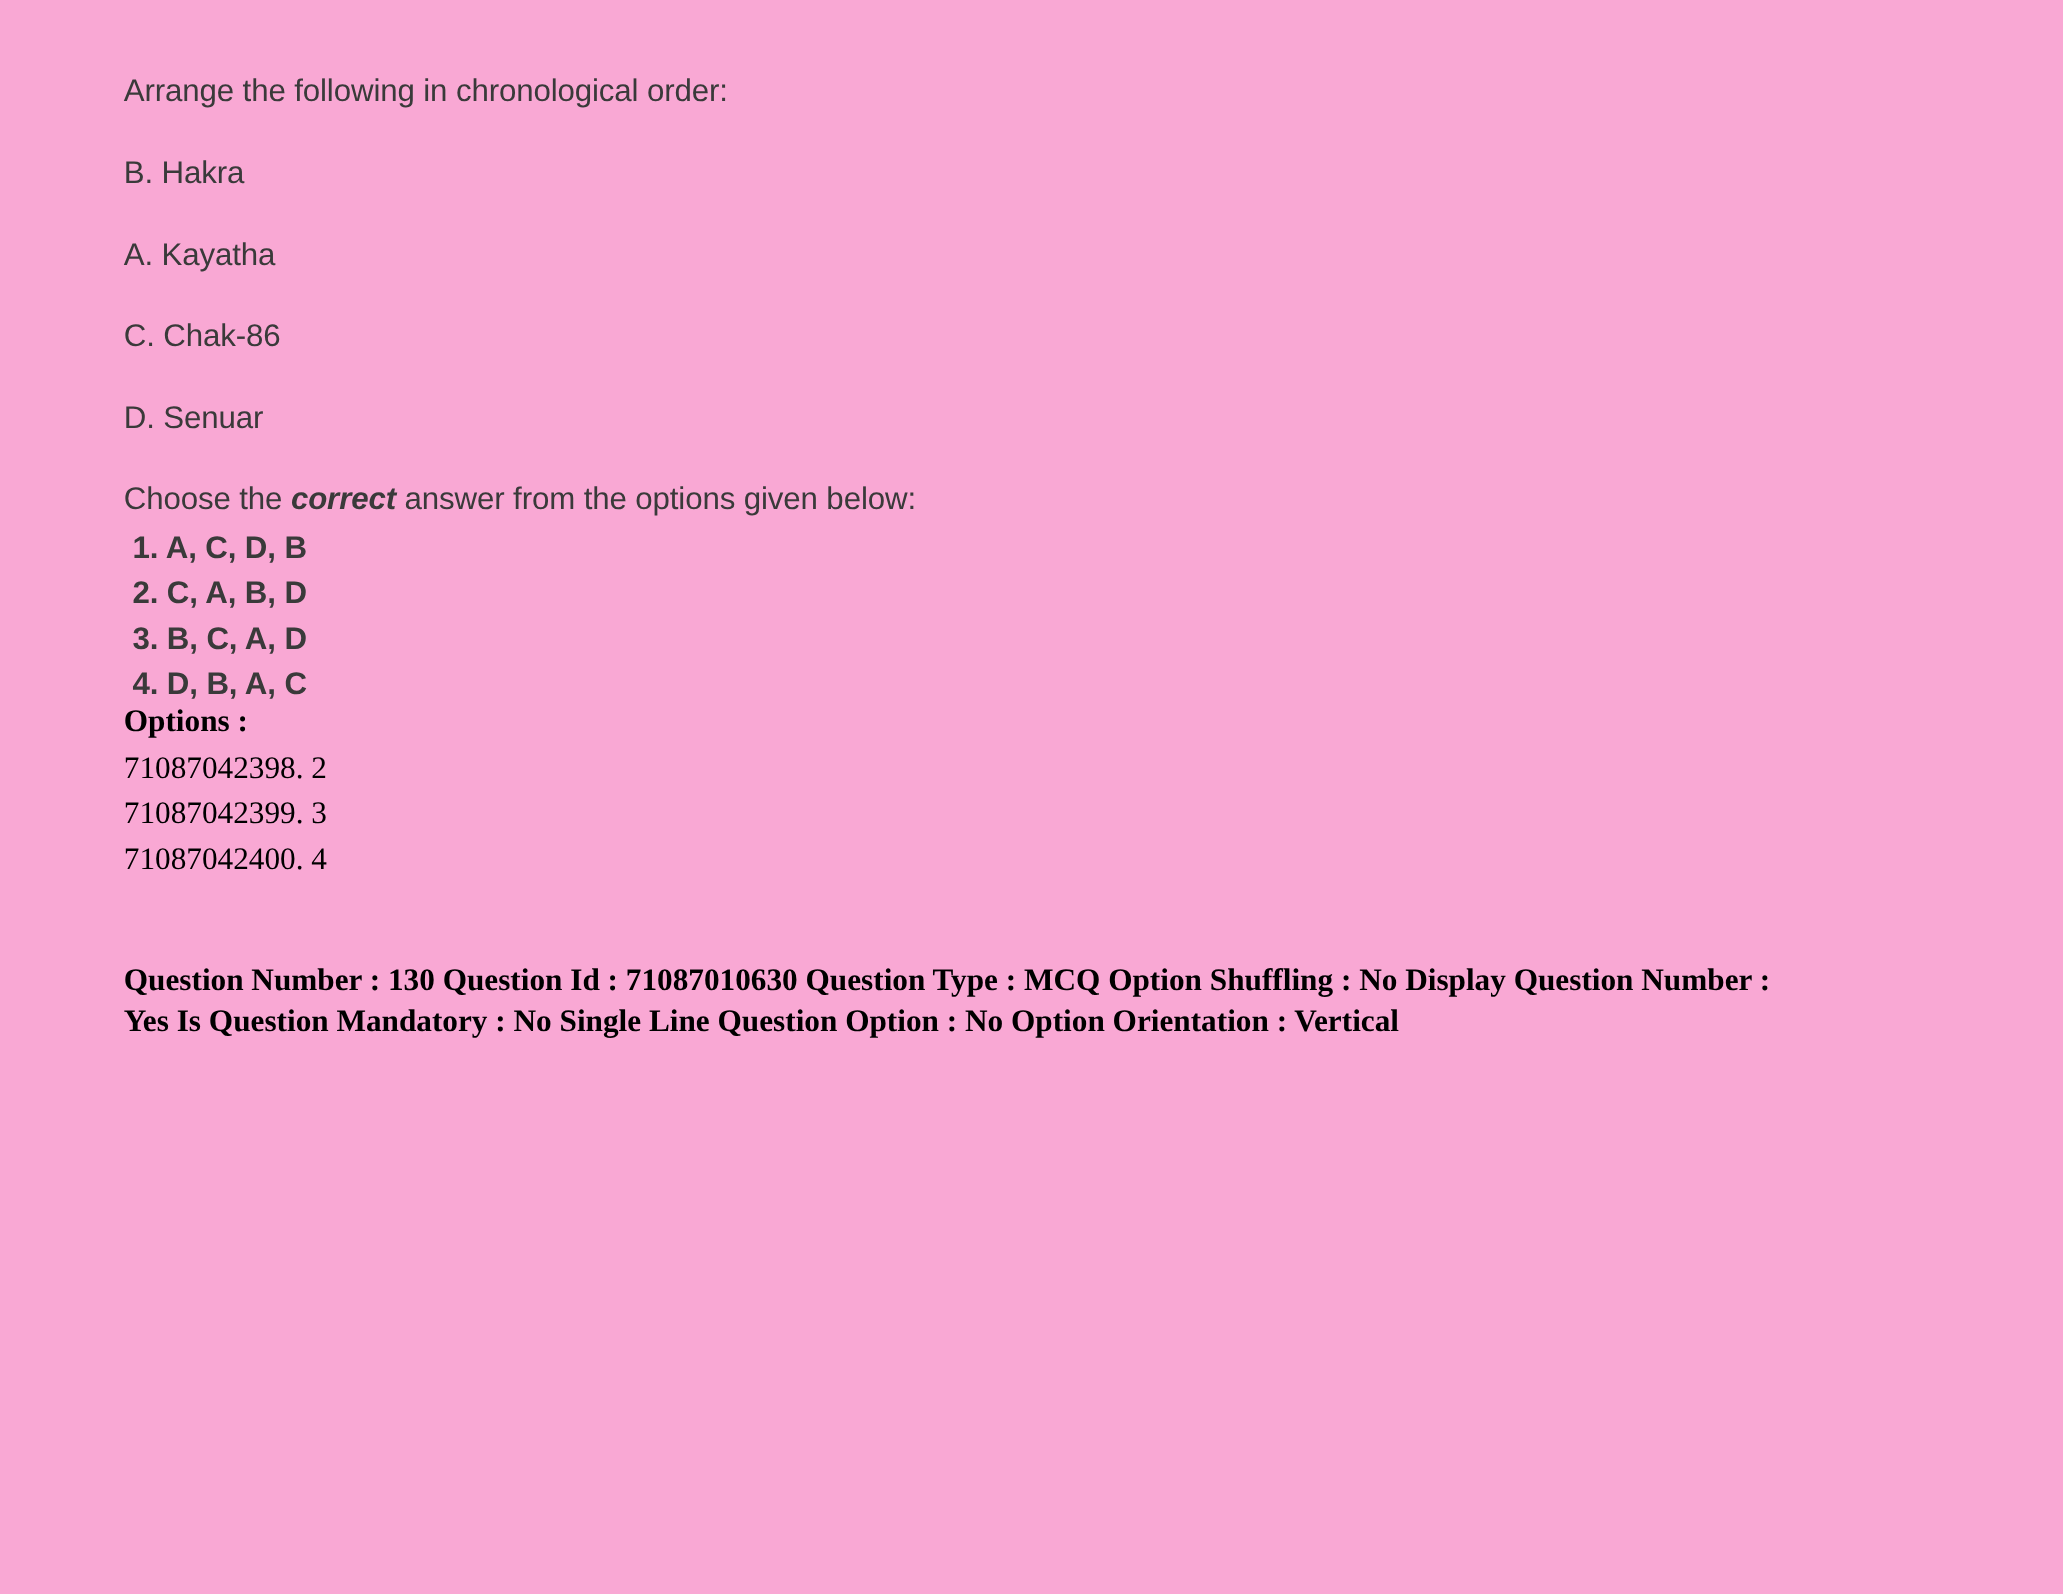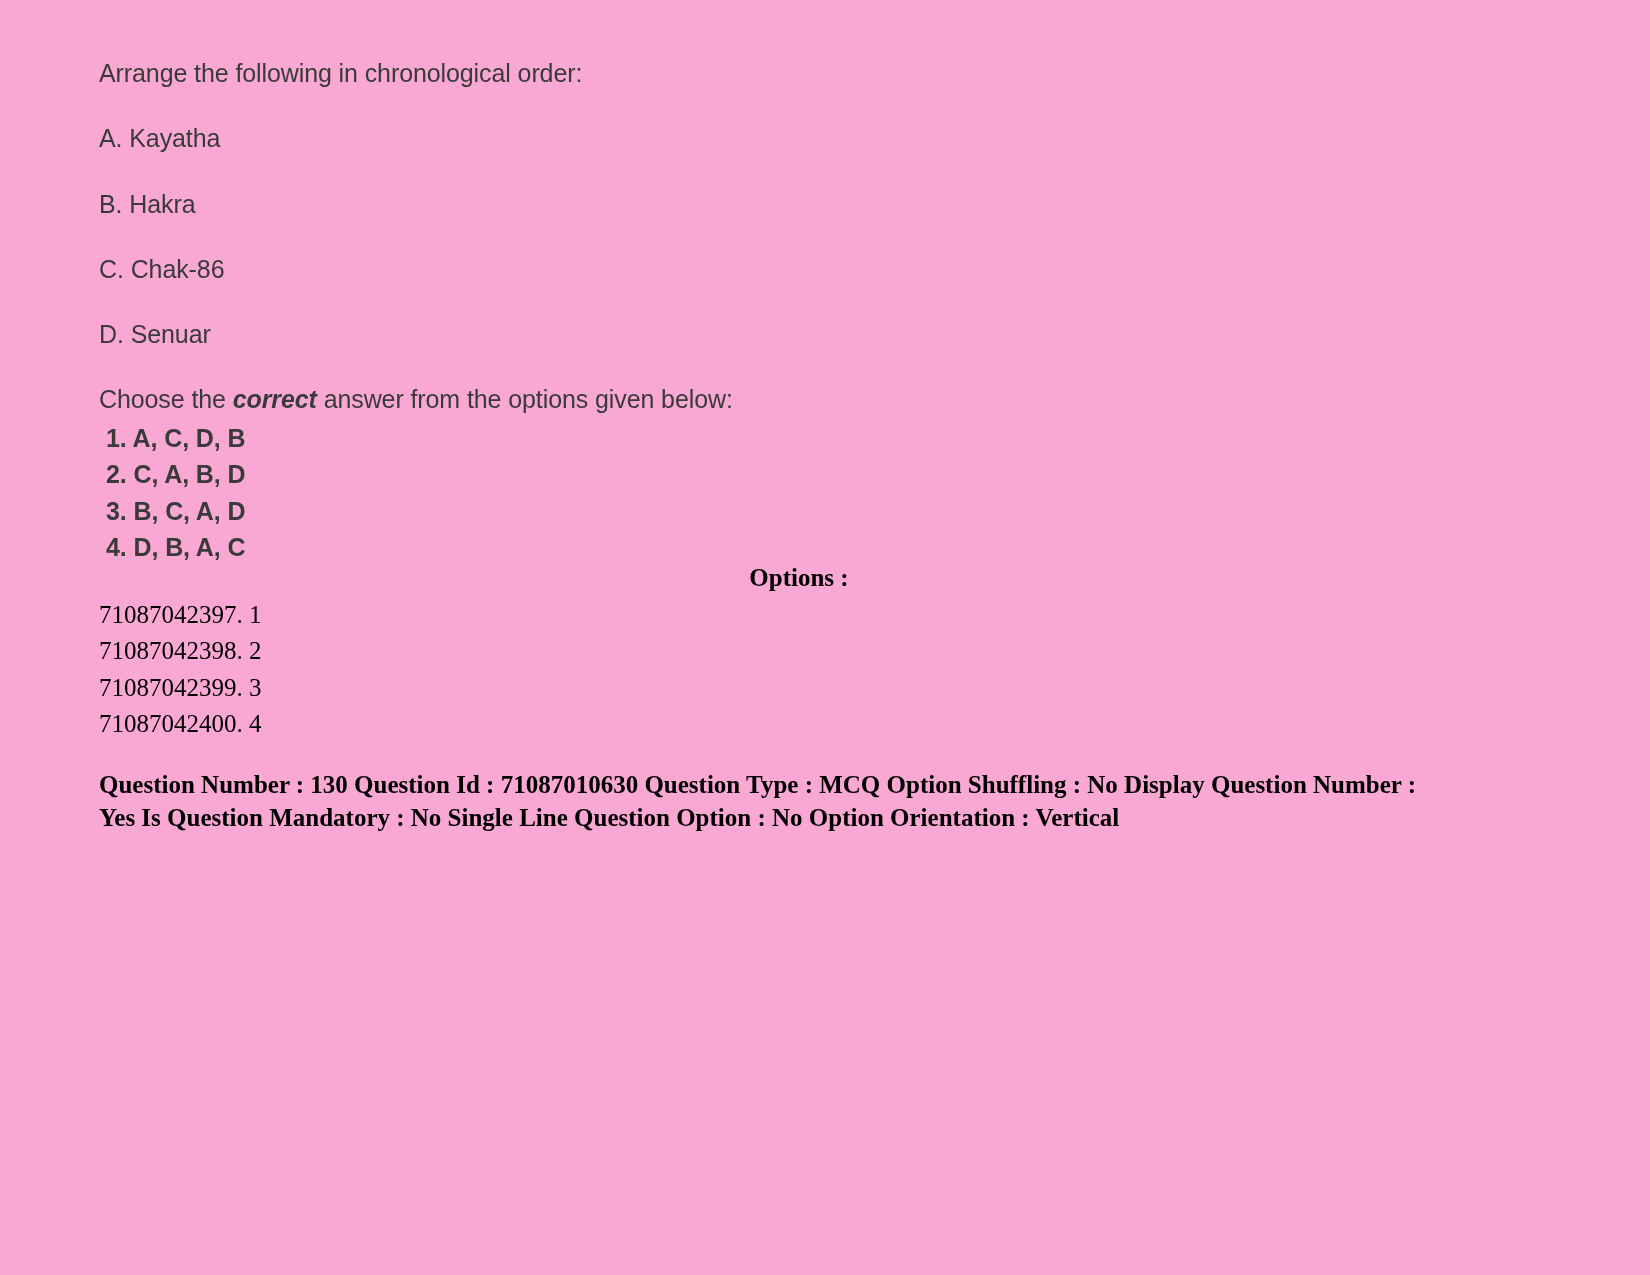--- a/index.html
+++ b/index.html
@@ -93,21 +93,20 @@
     top: 562px;
     width: 1400px;
     font-family: "Liberation Serif", serif;
     color: #000000;
   }
   .options-heading {
     font-size: 25px;
     font-weight: 700;
     line-height: 1.3;
     margin: 0 0 2px 0;
-    text-align: center;
   }
   .option-id {
     font-size: 25px;
     font-weight: 400;
     line-height: 1.3;
     margin: 0;
     padding: 2px 0 2px 0;
   }
 
   
@@ -135,42 +134,41 @@
 </style>
 </head>
 <body>
 
 <div class="page">
 
   <div class="qbody">
 
     <p class="stem">Arrange the following in chronological order:</p>
 
+    <p class="stmt">B. Hakra</p>
+
     <p class="stmt">A. Kayatha</p>
-
-    <p class="stmt">B. Hakra</p>
 
     <p class="stmt">C. Chak-86</p>
 
     <p class="stmt">D. Senuar</p>
 
     <p class="choose"><span>Choose the </span><span class="em">correct</span><span> answer from the options given below:</span></p>
 
     <ul class="opts">
       <li class="opt-row">1. A, C, D, B</li>
       <li class="opt-row">2. C, A, B, D</li>
       <li class="opt-row">3. B, C, A, D</li>
       <li class="opt-row">4. D, B, A, C</li>
     </ul>
 
   </div>
 
   <div class="optionsblock">
     <div class="options-heading">Options :</div>
-    <div class="option-id">71087042397. 1</div>
     <div class="option-id">71087042398. 2</div>
     <div class="option-id">71087042399. 3</div>
     <div class="option-id">71087042400. 4</div>
   </div>
 
   <div class="meta">
     <p class="meta-para">Question Number : 130 Question Id : 71087010630 Question Type : MCQ Option Shuffling : No Display Question Number : Yes Is Question Mandatory : No Single Line Question Option : No Option Orientation : Vertical</p>
   </div>
 
 </div>

